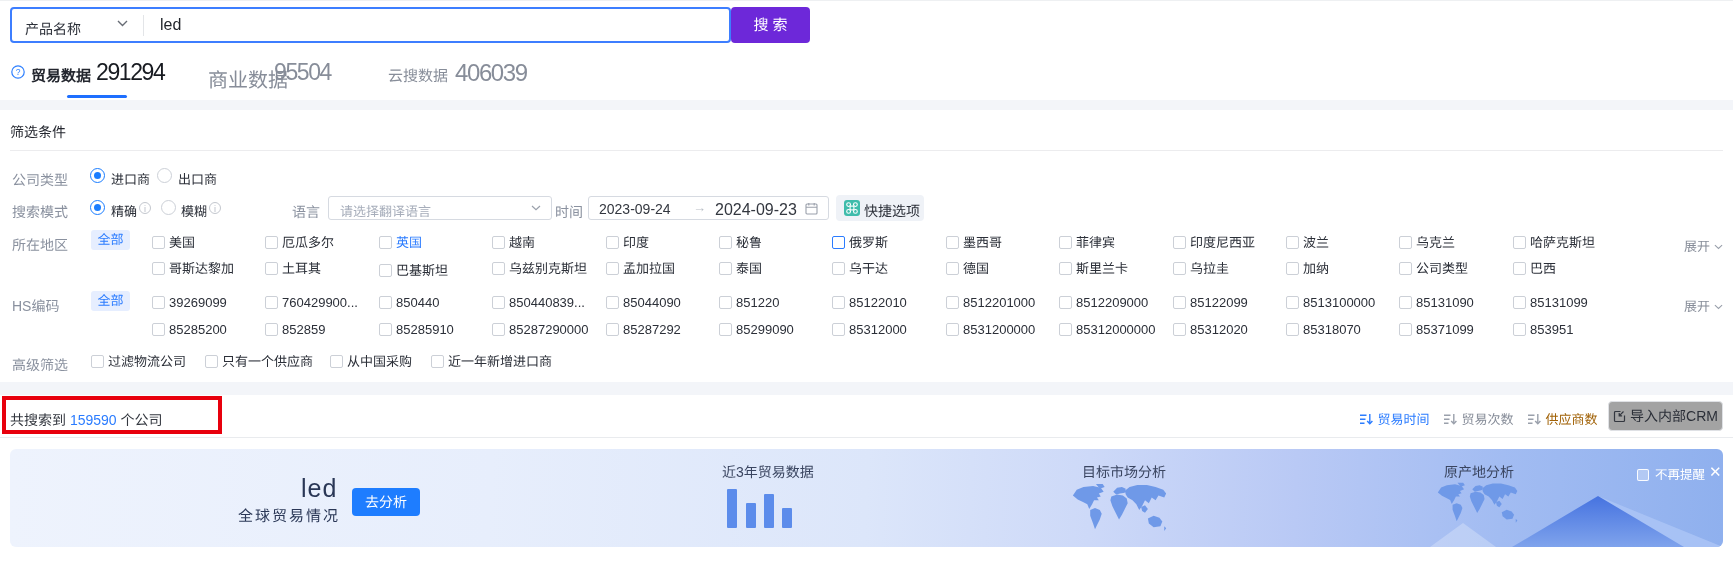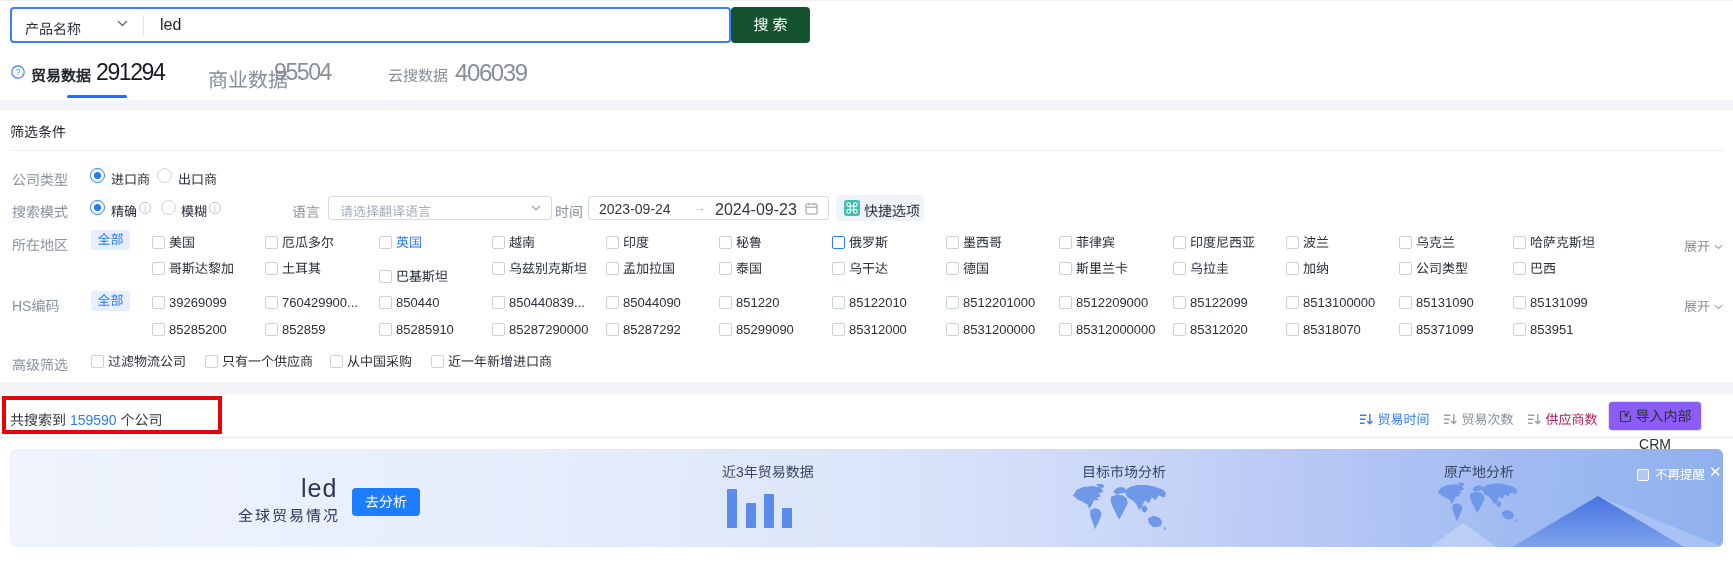--- a/index.html
+++ b/index.html
@@ -1,19 +1,19 @@
 <!DOCTYPE html>
 <html lang="zh-CN"><head><meta charset="utf-8">
 <style>
 *{margin:0;padding:0;box-sizing:border-box}
 html,body{width:1733px;height:570px;background:#fff;font-family:"Liberation Sans",sans-serif;position:relative;overflow:hidden}
 .abs{position:absolute}
 .topline{left:0;top:0;width:1733px;height:1px;background:#eef0f2}
 .sbox{left:10px;top:7px;width:721px;height:36px;border:2px solid #3d7eff;border-radius:4px;background:#fff}
-.sbtn{left:731px;top:7px;width:79px;height:36px;border-radius:4px;background:#14532d;color:#fff;font-size:15px;line-height:36px;text-align:center}
+.sbtn{left:731px;top:7px;width:79px;height:36px;border-radius:4px;background:#6d28d9;color:#fff;font-size:15px;line-height:36px;text-align:center}
 .seltxt{left:25px;top:18px;font-size:14px;color:#2b2f38}
 .chev{left:117px;top:20px}
 .vline{left:143px;top:15px;width:1px;height:21px;background:#e3e5e8}
 .ledtxt{left:160px;top:16px;font-size:16px;color:#1f2329}
 .qicon{left:11px;top:65px}
 .tab1{left:31px;top:64px;font-size:15px;font-weight:700;color:#23262e}
 .num1{left:96px;top:59px;font-size:23px;letter-spacing:-1.4px;color:#181b21;font-weight:500}
 .tabu{left:67px;top:95px;width:60px;height:3px;border-radius:2px;background:#1e6fff}
 .tab2{left:208px;top:64px;font-size:20px;color:#878d99}
 .num2{left:274px;top:59px;font-size:23px;letter-spacing:-1.4px;color:#878d99;font-weight:500}
@@ -39,21 +39,21 @@
 .cb{display:inline-block;width:13px;height:13px;border:1px solid #ccd0d7;border-radius:2px;background:#fff;vertical-align:top}
 .cbblue{border-color:#2b7cff}
 .cbl{font-size:13px;color:#2b2f38;margin-left:4px;vertical-align:top;display:inline-block;margin-top:-0.5px}
 .blue{color:#2b7cff}
 .expand{position:absolute;left:1684px;font-size:13px;color:#878d99}
 .strip2{left:0;top:382px;width:1733px;height:13px;background:#f3f5f9}
 .resbar{left:0;top:395px;width:1733px;height:42px;background:#fff}
 .redbox{left:2px;top:396px;width:220px;height:38px;border:4px solid #e8000d;z-index:5}
 .restext{left:10px;top:409px;font-size:14px;color:#33373f}
 .sortg{position:absolute;top:409px;font-size:13px}
-.crmbtn{left:1608px;top:401px;width:94px;height:30px;border:1px solid #dfe1e5;border-radius:4px;background:#8b5cf6;font-size:14px;color:#2b2f38;text-align:center;line-height:28px}
+.crmbtn{left:1608px;top:401px;width:115px;height:30px;border:1px solid #dfe1e5;border-radius:4px;background:#a3a3a3;font-size:14px;color:#2b2f38;text-align:center;line-height:28px}
 .resdiv{left:0;top:437px;width:1733px;height:1px;background:#e9ebee}
 .banner{left:10px;top:449px;width:1713px;height:98px;border-radius:6px;overflow:hidden;background:linear-gradient(92deg,#eef3fd 0%,#e7eefc 28%,#dce6fa 50%,#cdd9f8 63%,#b9c9f5 75%,#a2bcf2 87%,#8fb0ee 100%)}
 .bled{position:absolute;left:301px;top:474px;font-size:25px;letter-spacing:1px;color:#2a3756;font-weight:500}
 .bsub{position:absolute;left:238px;top:504px;font-size:15px;letter-spacing:2px;color:#2a3756}
 .bbtn{position:absolute;left:352px;top:488px;width:68px;height:28px;border-radius:4px;background:#1e7dff;color:#fff;font-size:14px;text-align:center;line-height:28px}
 .bt{position:absolute;font-size:14px;color:#3a4560}
 .bar{position:absolute;background:#5c8ceb;width:10px;border-radius:1px}
 .remind{position:absolute;left:1637px;top:464px;color:#fff;font-size:12.5px}
 .wcb{display:inline-block;width:12px;height:12px;border:1px solid rgba(255,255,255,.95);background:rgba(255,255,255,.28);border-radius:2px;vertical-align:-2px;margin-right:6px}
 .xx{position:absolute;left:1709px;top:463px;color:#fff;font-size:15px}
@@ -146,21 +146,21 @@
 <div class="cbi" style="left:719px;top:236px"><span class="cb"></span><span class="cbl">秘鲁</span></div>
 <div class="cbi" style="left:832px;top:236px"><span class="cb cbblue"></span><span class="cbl">俄罗斯</span></div>
 <div class="cbi" style="left:946px;top:236px"><span class="cb"></span><span class="cbl">墨西哥</span></div>
 <div class="cbi" style="left:1059px;top:236px"><span class="cb"></span><span class="cbl">菲律宾</span></div>
 <div class="cbi" style="left:1173px;top:236px"><span class="cb"></span><span class="cbl">印度尼西亚</span></div>
 <div class="cbi" style="left:1286px;top:236px"><span class="cb"></span><span class="cbl">波兰</span></div>
 <div class="cbi" style="left:1399px;top:236px"><span class="cb"></span><span class="cbl">乌克兰</span></div>
 <div class="cbi" style="left:1513px;top:236px"><span class="cb"></span><span class="cbl">哈萨克斯坦</span></div>
 <div class="cbi" style="left:152px;top:262px"><span class="cb"></span><span class="cbl">哥斯达黎加</span></div>
 <div class="cbi" style="left:265px;top:262px"><span class="cb"></span><span class="cbl">土耳其</span></div>
-<div class="cbi" style="left:379px;top:270px"><span class="cb"></span><span class="cbl">巴基斯坦</span></div>
+<div class="cbi" style="left:379px;top:264px"><span class="cb"></span><span class="cbl">巴基斯坦</span></div>
 <div class="cbi" style="left:492px;top:262px"><span class="cb"></span><span class="cbl">乌兹别克斯坦</span></div>
 <div class="cbi" style="left:606px;top:262px"><span class="cb"></span><span class="cbl">孟加拉国</span></div>
 <div class="cbi" style="left:719px;top:262px"><span class="cb"></span><span class="cbl">泰国</span></div>
 <div class="cbi" style="left:832px;top:262px"><span class="cb"></span><span class="cbl">乌干达</span></div>
 <div class="cbi" style="left:946px;top:262px"><span class="cb"></span><span class="cbl">德国</span></div>
 <div class="cbi" style="left:1059px;top:262px"><span class="cb"></span><span class="cbl">斯里兰卡</span></div>
 <div class="cbi" style="left:1173px;top:262px"><span class="cb"></span><span class="cbl">乌拉圭</span></div>
 <div class="cbi" style="left:1286px;top:262px"><span class="cb"></span><span class="cbl">加纳</span></div>
 <div class="cbi" style="left:1399px;top:262px"><span class="cb"></span><span class="cbl">公司类型</span></div>
 <div class="cbi" style="left:1513px;top:262px"><span class="cb"></span><span class="cbl">巴西</span></div>
@@ -212,21 +212,21 @@
         <path d="M8.2 8l2.6 2.8L13.4 8" stroke-linejoin="miter"></path>
       </g>
     </svg> 贸易时间</span>
 <span class="sortg" style="left:1443px;color:#878d99"><svg width="15" height="13" viewBox="0 0 15 13" style="vertical-align:-2px">
       <g stroke="#9aa0ab" stroke-width="1.4" fill="none">
         <path d="M1 2.2h6.5M1 6.2h5.5M1 10.2h4.5"></path>
         <path d="M10.8 1v9.6"></path>
         <path d="M8.2 8l2.6 2.8L13.4 8" stroke-linejoin="miter"></path>
       </g>
     </svg> 贸易次数</span>
-<span class="sortg" style="left:1527px;color:#be185d"><svg width="15" height="13" viewBox="0 0 15 13" style="vertical-align:-2px">
+<span class="sortg" style="left:1527px;color:#a16207"><svg width="15" height="13" viewBox="0 0 15 13" style="vertical-align:-2px">
       <g stroke="#9aa0ab" stroke-width="1.4" fill="none">
         <path d="M1 2.2h6.5M1 6.2h5.5M1 10.2h4.5"></path>
         <path d="M10.8 1v9.6"></path>
         <path d="M8.2 8l2.6 2.8L13.4 8" stroke-linejoin="miter"></path>
       </g>
     </svg> 供应商数</span>
 <div class="abs crmbtn"><svg width="13" height="13" viewBox="0 0 13 13" style="vertical-align:-2px;margin-right:4px">
       <g fill="none" stroke="#33373f" stroke-width="1.2">
         <path d="M7.5 1.5H2.5a1 1 0 0 0-1 1v8a1 1 0 0 0 1 1h8a1 1 0 0 0 1-1V5.5"></path>
         <path d="M10.5 1.5L6.2 5.8M6.2 2.9v2.9h2.9"></path>

